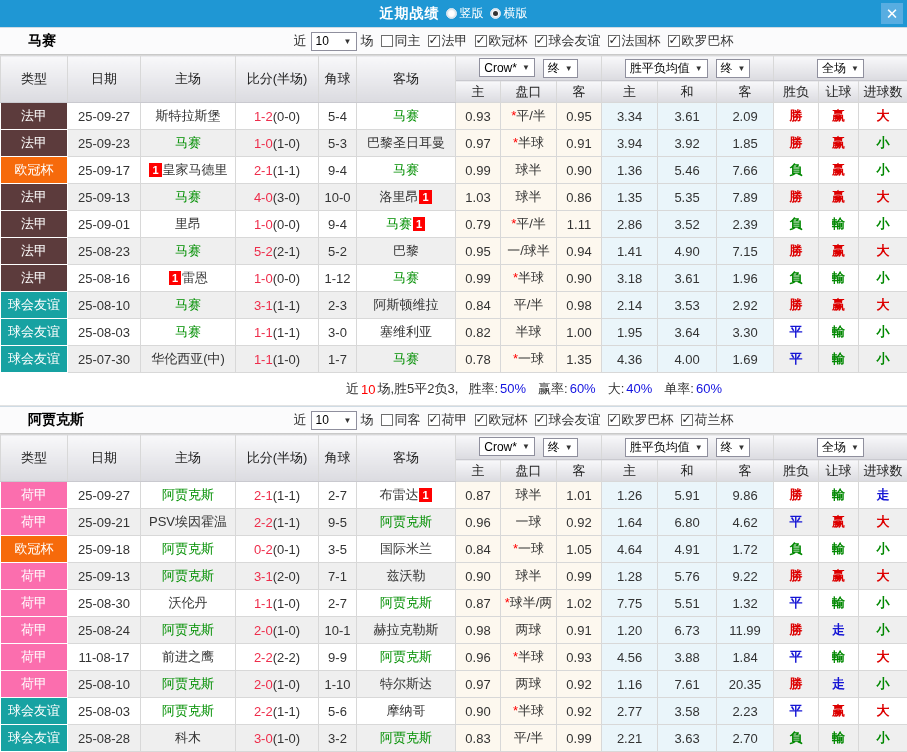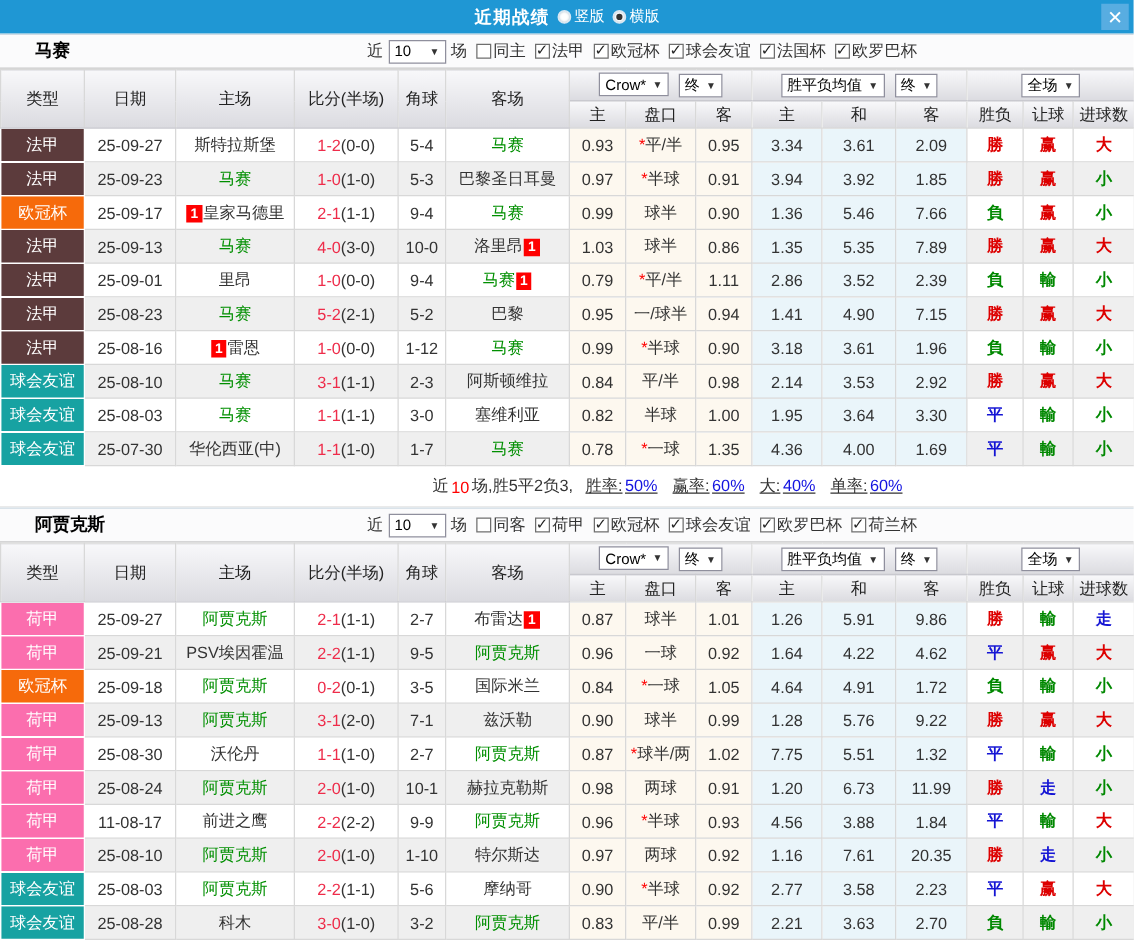--- a/index.html
+++ b/index.html
@@ -39,21 +39,21 @@
   .team-green { color:#008f00; }
   .badge { display:inline-block; background:#f00; color:#fff; font-size:11px; font-weight:bold; line-height:14px; padding:0 3px; margin:0 1px; }
   .star { color:#f00; }
   td.res { font-weight:bold; font-size:13px; }
 
   
   .summary { height:33px; display:flex; align-items:center; justify-content:center; padding-left:165px; font-size:13px; color:#333; border-bottom:1px solid #e3e3e3; }
   .summary .num-red { color:#f00; }
   .summary .pct { color:#1414e0; }
   .summary span { margin-right:2px; }
-  .summary .stat { margin-left:8px;text-decoration:underline; }
+  .summary .stat { margin-left:8px; }
 </style>
 </head>
 <body>
 
 <div class="titlebar">
   <span class="title">近期战绩</span>
   <span class="radio-opt">
     <span class="radio"></span>
     <span>竖版</span>
   </span>
@@ -429,21 +429,21 @@
           <td class="type-cell" style="background: rgb(251, 110, 174);">荷甲</td>
           <td>25-09-21</td>
           <td class="team-cell"><span>PSV埃因霍温</span></td>
           <td><span class="score-main">2-2</span><span class="score-half">(1-1)</span></td>
           <td>9-5</td>
           <td class="team-cell"><span class="team-green">阿贾克斯</span></td>
           <td class="tint-odds">0.96</td>
           <td class="tint-odds">一球</td>
           <td class="tint-odds">0.92</td>
           <td class="tint-avg">1.64</td>
-          <td class="tint-avg">4.22</td>
+          <td class="tint-avg">6.80</td>
           <td class="tint-avg">4.62</td>
           <td class="res" style="color: rgb(20, 20, 212);">平</td>
           <td class="res" style="color: rgb(221, 0, 0);">赢</td>
           <td class="res" style="color: rgb(221, 0, 0);">大</td>
         </tr>
         <tr>
           <td class="type-cell" style="background: rgb(246, 106, 11);">欧冠杯</td>
           <td>25-09-18</td>
           <td class="team-cell"><span class="team-green">阿贾克斯</span></td>
           <td><span class="score-main">0-2</span><span class="score-half">(0-1)</span></td>

